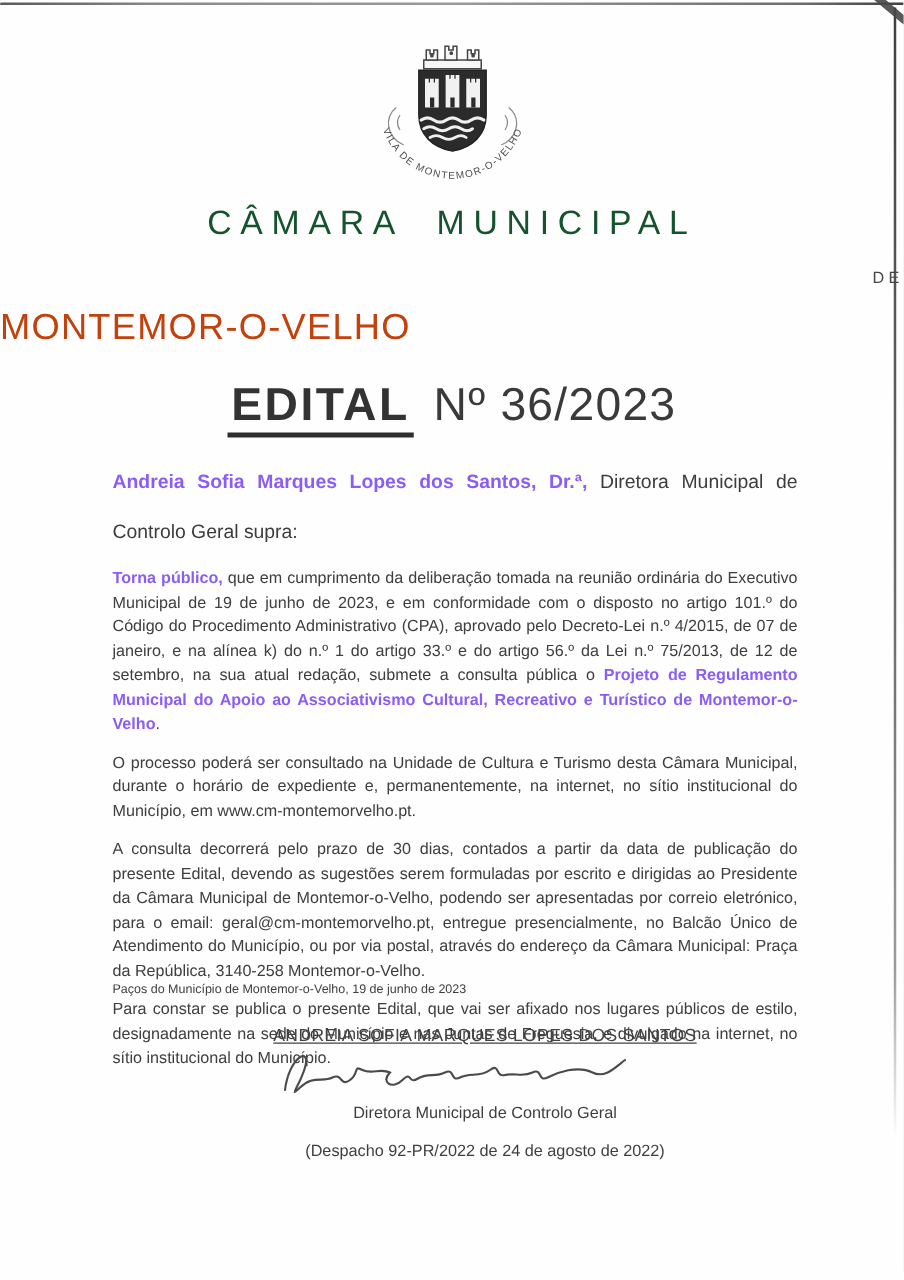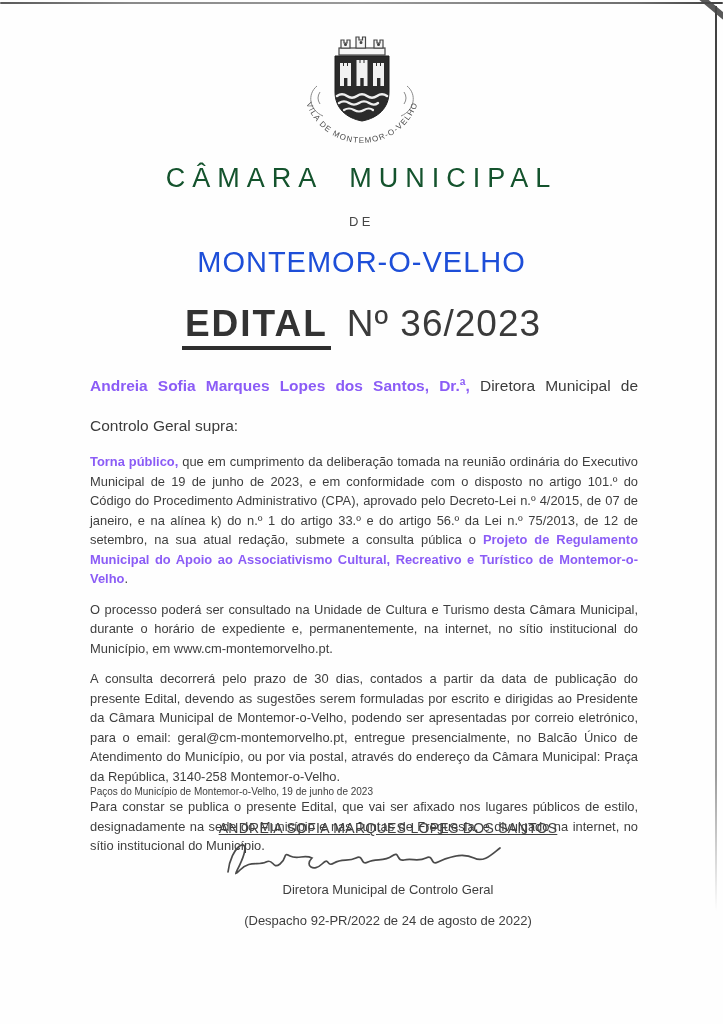--- a/index.html
+++ b/index.html
@@ -35,25 +35,25 @@
   .crest { position:absolute; top:26px; left:50%; transform:translateX(-50%); }
 
   
   .h-org {
     position:absolute; top:163px; left:0; width:100%;
     text-align:center; font-size:27px; font-weight:400;
     letter-spacing:7px; word-spacing:13px; color:#14532d;
   }
   .h-de {
     position:absolute; top:214px; left:0; width:100%;
-    text-align:center; font-size:13px; letter-spacing:3.5px; color:#464646;
+    text-align:right; font-size:13px; letter-spacing:3.5px; color:#464646;
   }
   .h-mun {
     position:absolute; top:246px; left:0; width:100%;
-    text-align:center; font-size:29px; font-weight:400; letter-spacing:1px; color:#1d4ed8;
+    text-align:left; font-size:29px; font-weight:400; letter-spacing:1px; color:#c2410c;
   }
 
   
   .edital-row {
     position:absolute; top:303px; left:0; width:100%;
     display:flex; justify-content:center; align-items:baseline; gap:16px;
   }
   .edital-label {
     font-size:37px; font-weight:700; letter-spacing:2px; color:#333;
     border-bottom:4px solid #2e2e2e; padding:0 3px 1px 3px;

